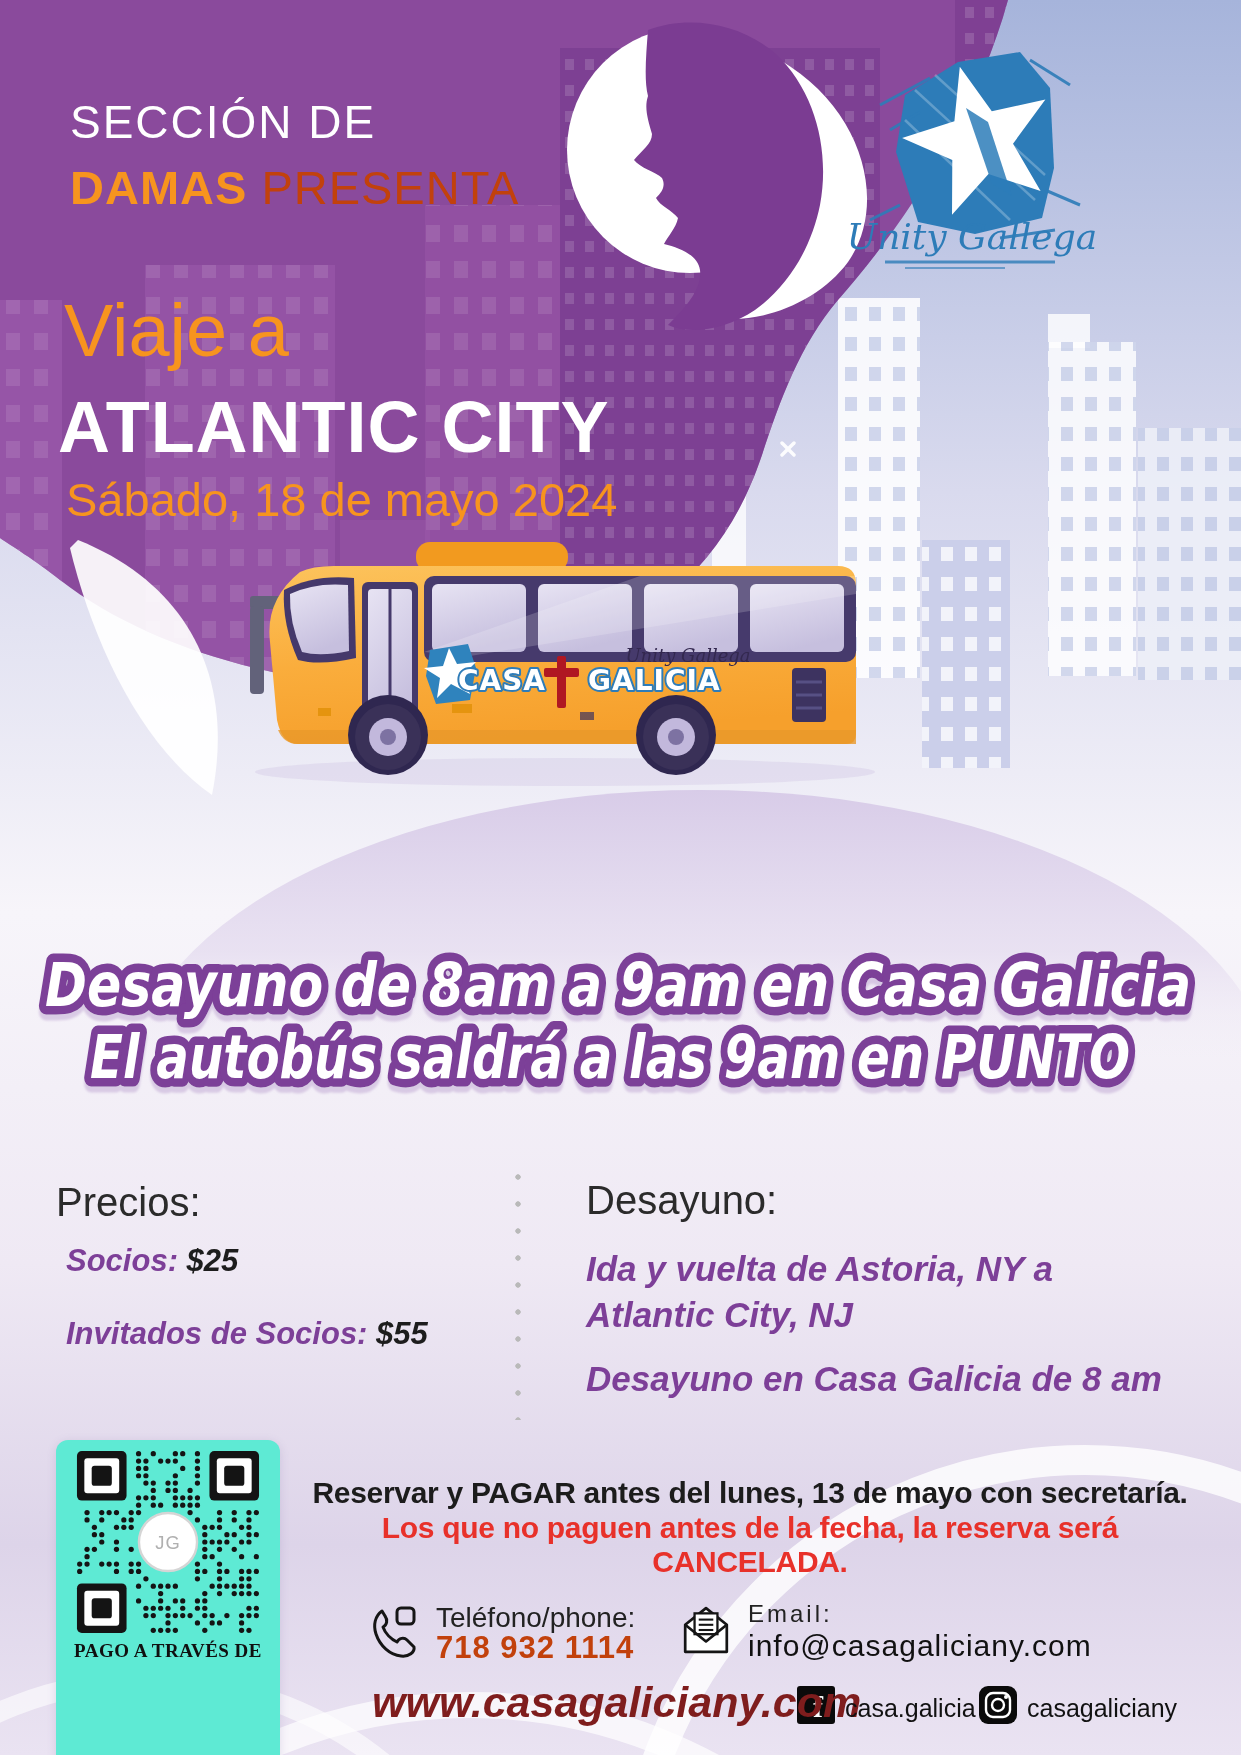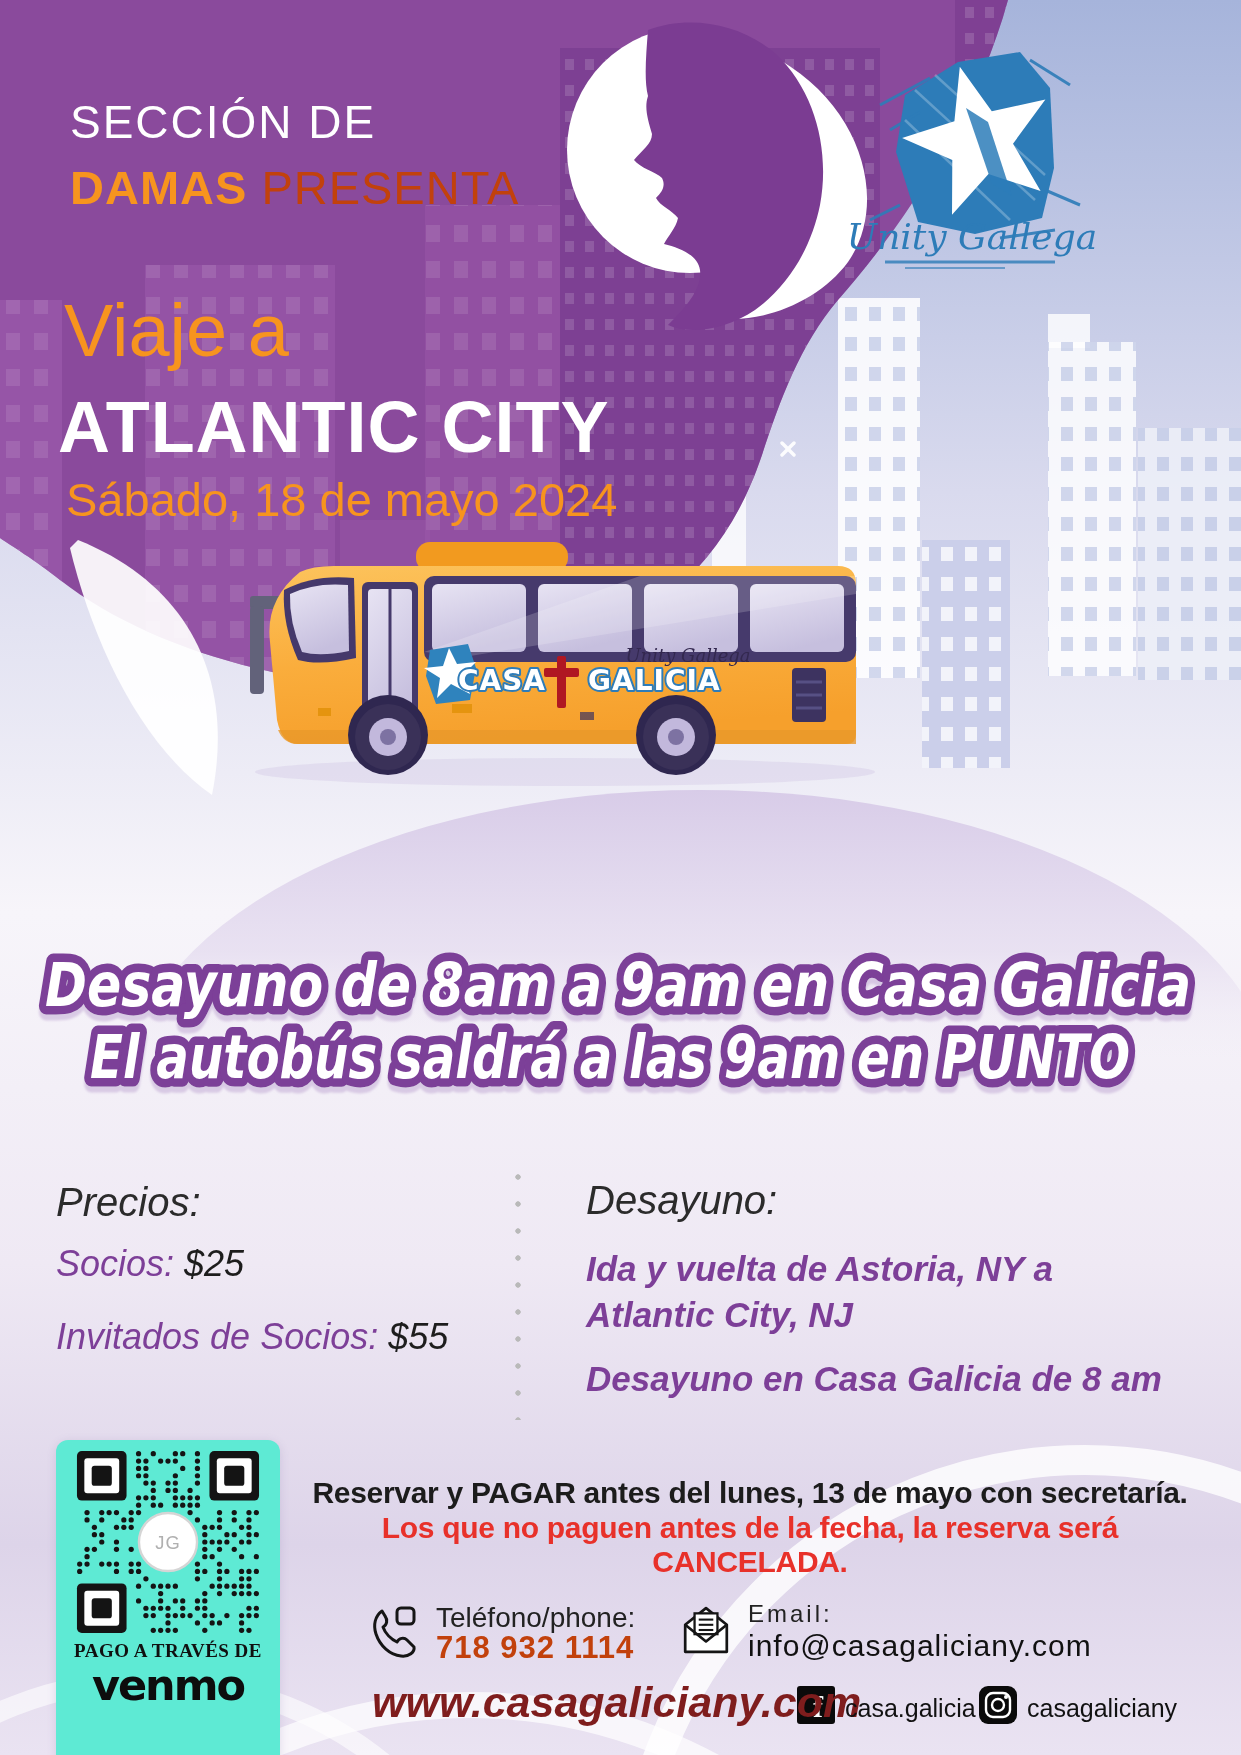--- a/index.html
+++ b/index.html
@@ -12,24 +12,24 @@
   .hdr{z-index:3;color:#fff;}
   .seccion{left:70px;top:95px;font-size:46px;letter-spacing:2px;font-weight:400;}
   .damasline{left:70px;top:160px;font-size:47px;letter-spacing:1px;}
   .damas{color:#F7941E;font-weight:bold;}
   .presenta{color:#c2410c;font-weight:400;}
   .viaje{left:64px;top:288px;font-size:74px;color:#F7941E;font-weight:400;}
   .atlantic{left:58px;top:386px;font-size:72px;color:#fff;font-weight:bold;letter-spacing:1px;}
   .fecha{left:66px;top:472px;font-size:47px;color:#F7941E;font-weight:400;}
 
   
-  .secTitle{font-size:40px;color:#2b2b2b;font-weight:400;z-index:3;font-style:italic;}
+  .secTitle{font-size:40px;color:#2b2b2b;font-weight:400;z-index:3;}
   .precios{left:56px;top:1180px;}
   .incluye{left:586px;top:1178px;}
-  .priceline{z-index:3;font-size:36px;font-weight:normal;font-style:italic;color:#7D3F98;}
+  .priceline{z-index:3;font-size:31px;font-weight:bold;font-style:italic;color:#7D3F98;margin-left:10px;}
   .pl1{left:56px;top:1243px;}
   .pl2{left:56px;top:1316px;}
   .pval{color:#1d1d1d;}
   .incItem{z-index:3;font-size:35px;font-weight:bold;font-style:italic;color:#7D3F98;
            width:600px;line-height:1.32;}
   .inc1{left:586px;top:1246px;}
   .inc2{left:586px;top:1356px;}
   .divdots{left:514px;top:1172px;width:8px;height:248px;z-index:3;
            background:radial-gradient(circle at 4px 5px,#b9b9b9 2.4px,transparent 3px);
            background-size:8px 27px;background-repeat:repeat-y;}
@@ -471,21 +471,20 @@
           <rect x="1" y="137.79999999999998" width="51.199999999999996" height="51.199999999999996" fill="#141414" rx="5"></rect>
           <rect x="8.6" y="145.39999999999998" width="36" height="36" fill="#fff" rx="3"></rect>
           <rect x="16.2" y="152.99999999999997" width="20.799999999999997" height="20.799999999999997" fill="#141414" rx="3"></rect>
         </g>
       <g>
         <circle cx="95" cy="95" r="30" fill="#FFFFFF" stroke="#D5D5D5" stroke-width="2.5"></circle>
         <text x="95" y="102" text-anchor="middle" font-family="Liberation Sans, sans-serif" font-size="19" letter-spacing="1" fill="#B0B0B0">JG</text>
       </g>
     </svg>
     <div class="qrcap">PAGO A TRAVÉS DE</div>
-    <div class="venmo">venmo</div>
   </div>
 
   <div class="abs notice">Reservar y PAGAR antes del lunes, 13 de mayo con secretaría.</div>
   <div class="abs notice notice2">Los que no paguen antes de la fecha, la reserva será CANCELADA.</div>
 
   <svg class="abs cicon phoneicon" width="52" height="56" viewBox="0 0 52 56">
     <path d="M14,7 C7,12 5,21 8,30 C12,42 22,51 33,52 C41,53 47,48 46,43 L39,36 C36,33 31,34 29,38 C23,35 17,29 15,23 C19,21 20,16 17,12 Z" fill="none" stroke="#151515" stroke-width="3" stroke-linejoin="round"></path>
     <rect x="29" y="4" width="17" height="16" rx="4" fill="none" stroke="#151515" stroke-width="3"></rect>
   </svg>
   <div class="abs plabel">Teléfono/phone:</div>

